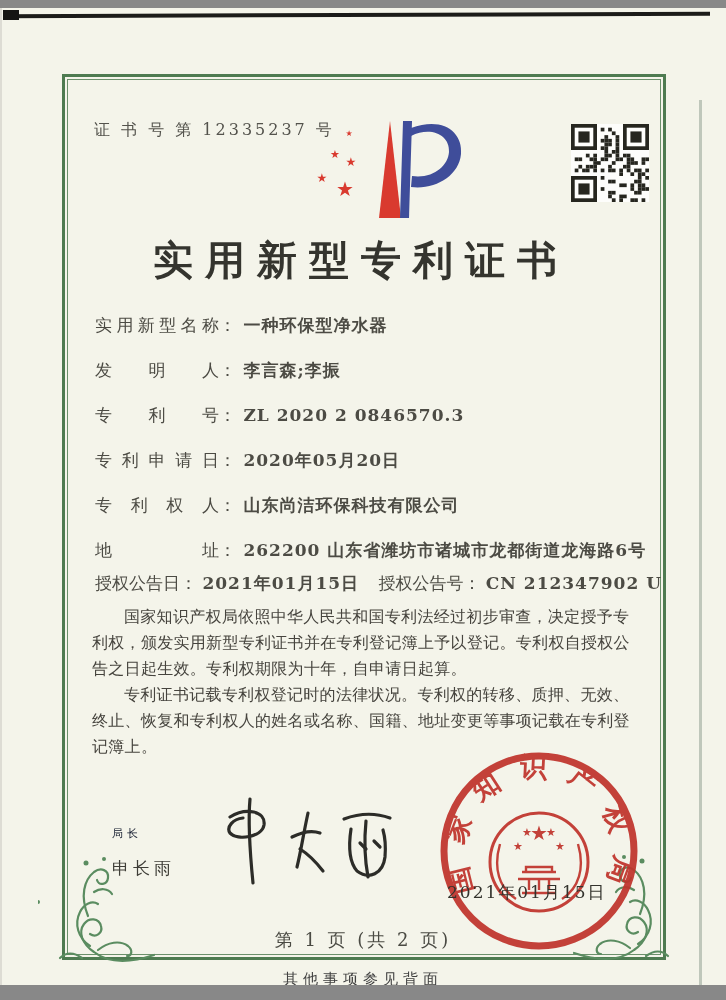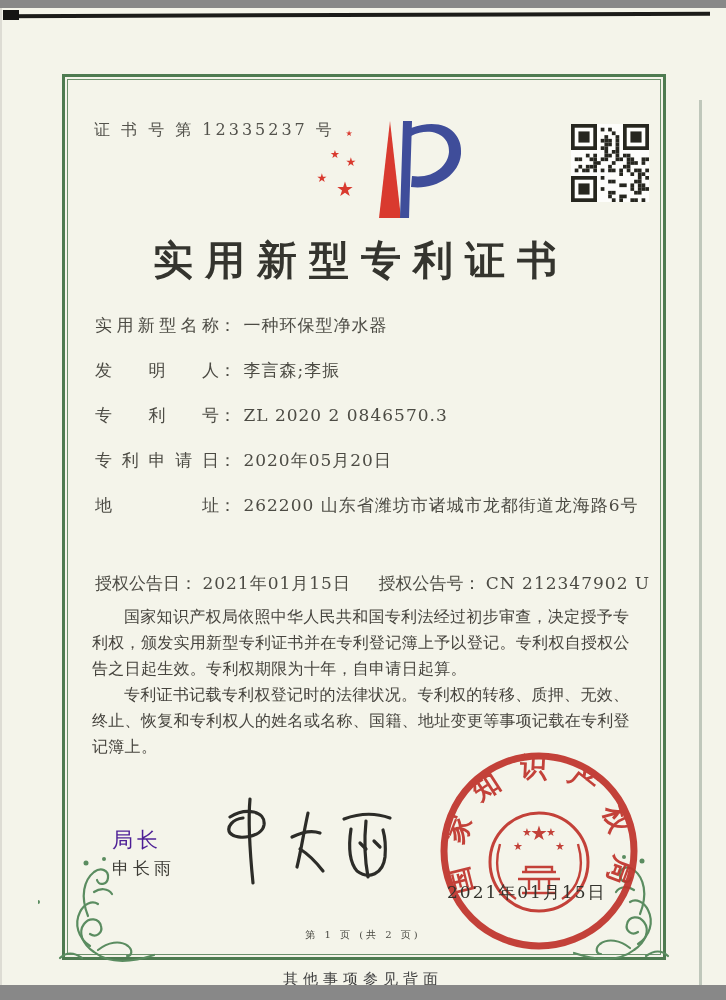--- a/index.html
+++ b/index.html
@@ -41,39 +41,39 @@
   .title{
     position:absolute;left:0;right:16px;top:225px;text-align:center;
     font-size:40px;font-weight:600;letter-spacing:12px;color:#34342e;
     text-indent:12px;
   }
   
   .fields{position:absolute;left:95px;top:306px;font-size:17px;color:#4c4b44;}
   .field-row{height:45px;white-space:nowrap;}
   .flabel{display:inline-block;width:124px;text-align:justify;text-align-last:justify;vertical-align:top;}
   .fcolon{display:inline-block;margin:0 2px 0 0;}
-  .fvalue{letter-spacing:1px;}
+  .fvalue{letter-spacing:1px;font-weight:bold;}
   .grant-row{position:absolute;left:95px;top:564px;font-size:17px;color:#4c4b44;white-space:nowrap;}
   .grant-pair{display:inline-block;}
   .grant-pair.first{width:278px;}
   
   .body-text{
     position:absolute;left:92px;top:596px;width:552px;
     font-size:16px;line-height:26px;color:#46443e;letter-spacing:.3px;
   }
   .body-text p{margin:0;text-indent:2em;}
   
-  .director-title{position:absolute;left:112px;top:818px;font-size:21px;letter-spacing:4px;color:#4c1d95;}
+  .director-title{position:absolute;left:112px;top:818px;font-size:11px;letter-spacing:4px;color:#0f172a;}
   .director-name{position:absolute;left:112px;top:849px;font-size:17px;letter-spacing:4px;color:#3e3d37;text-align:right;}
   .signature{position:absolute;left:212px;top:783px;width:192px;height:98px;}
   
   .seal{position:absolute;left:434px;top:738px;width:210px;height:210px;opacity:.93;}
   .seal-date{position:absolute;left:447px;top:873px;font-size:17px;letter-spacing:2px;color:#33332d;z-index:3;white-space:nowrap;}
   
-  .page-indicator{position:absolute;left:0;right:0;top:920px;text-align:center;font-size:10px;letter-spacing:3px;color:#4a4a43;}
+  .page-indicator{position:absolute;left:0;right:0;top:920px;text-align:center;font-size:18px;letter-spacing:3px;color:#4a4a43;}
   .footer-note{position:absolute;left:0;right:0;top:962px;text-align:center;font-size:15px;letter-spacing:5px;color:#404040;}
 </style>
 </head>
 <body>
 
 <div class="page">
 
   <div class="scan-top-line"></div>
   <div class="scan-top-blob"></div>
   <div class="scan-right-shadow"></div>
@@ -246,20 +246,24 @@
     </div>
     <div class="field-row">
       <span class="flabel">专利号</span><span class="fcolon">：</span>
       <span class="fvalue">ZL 2020 2 0846570.3</span>
     </div>
     <div class="field-row">
       <span class="flabel">专利申请日</span><span class="fcolon">：</span>
       <span class="fvalue">2020年05月20日</span>
     </div>
     <div class="field-row">
+      <span class="flabel">专利权人</span><span class="fcolon">：</span>
+      <span class="fvalue">山东尚洁环保科技有限公司</span>
+    </div>
+    <div class="field-row">
       <span class="flabel">地址</span><span class="fcolon">：</span>
       <span class="fvalue">262200 山东省潍坊市诸城市龙都街道龙海路6号</span>
     </div>
   </div>
 
   <div class="grant-row">
     <span class="grant-pair first">
       <span>授权公告日</span><span>：</span>
       <span class="fvalue">2021年01月15日</span>
     </span>

